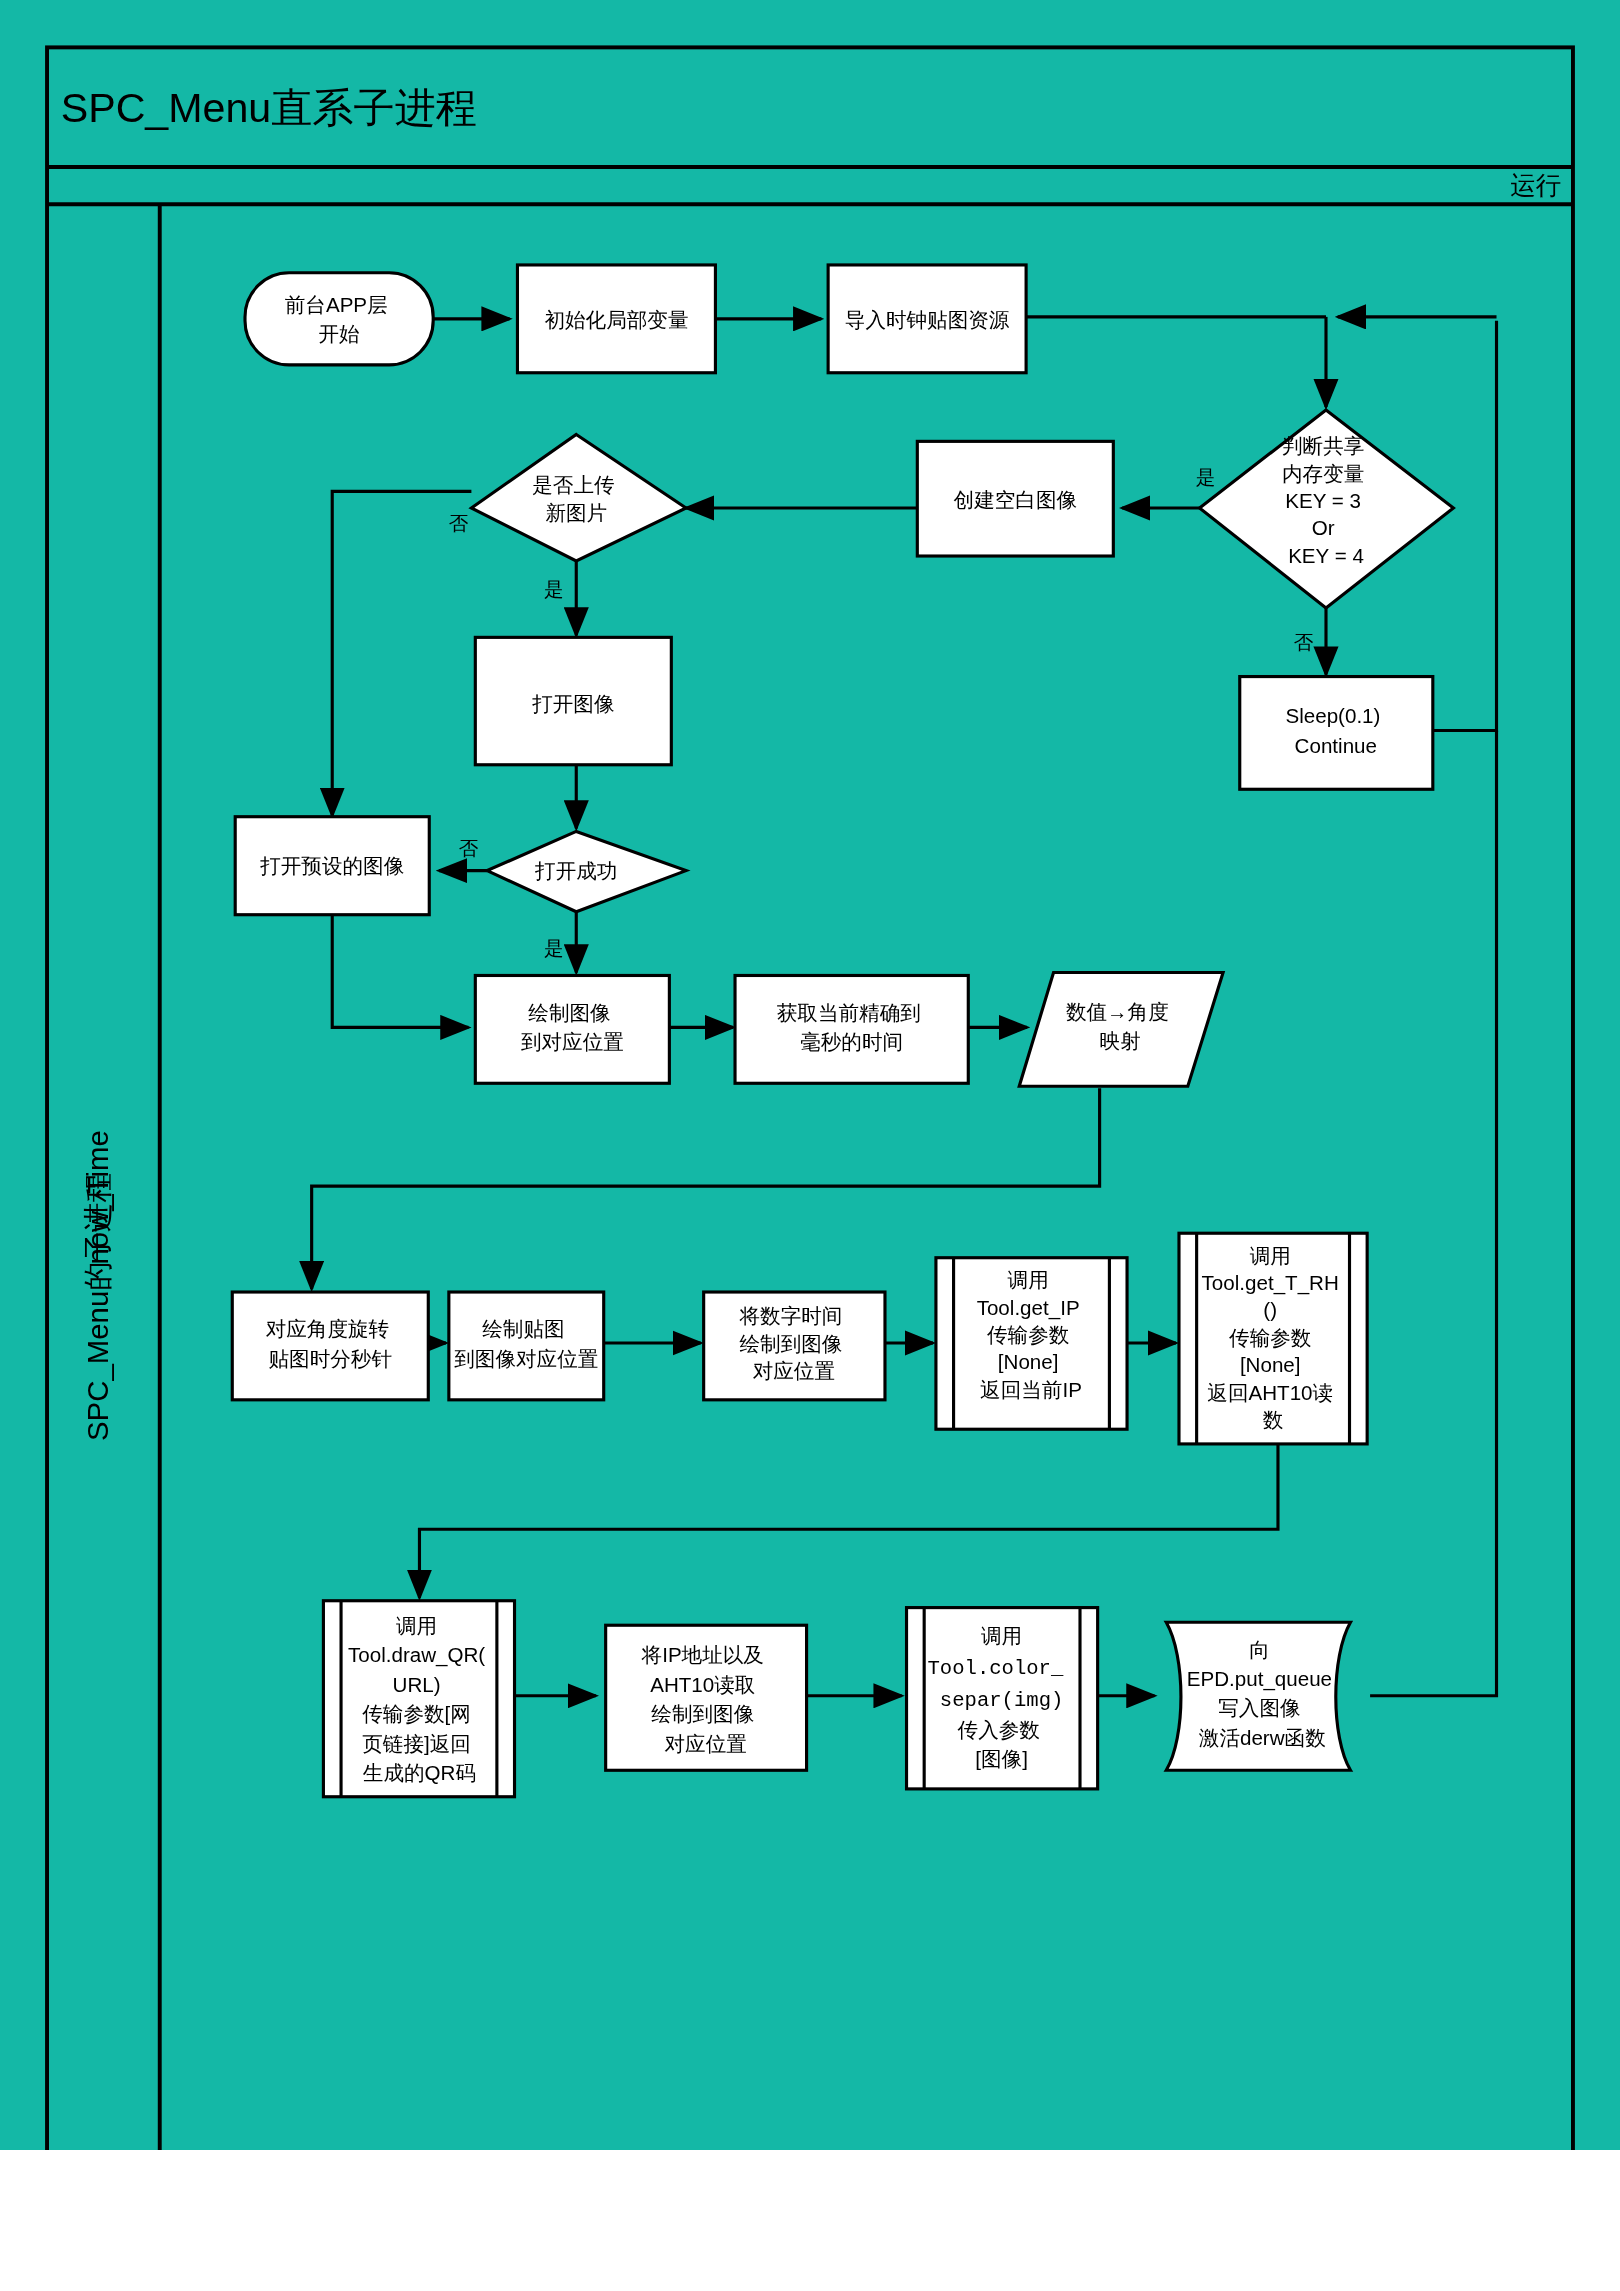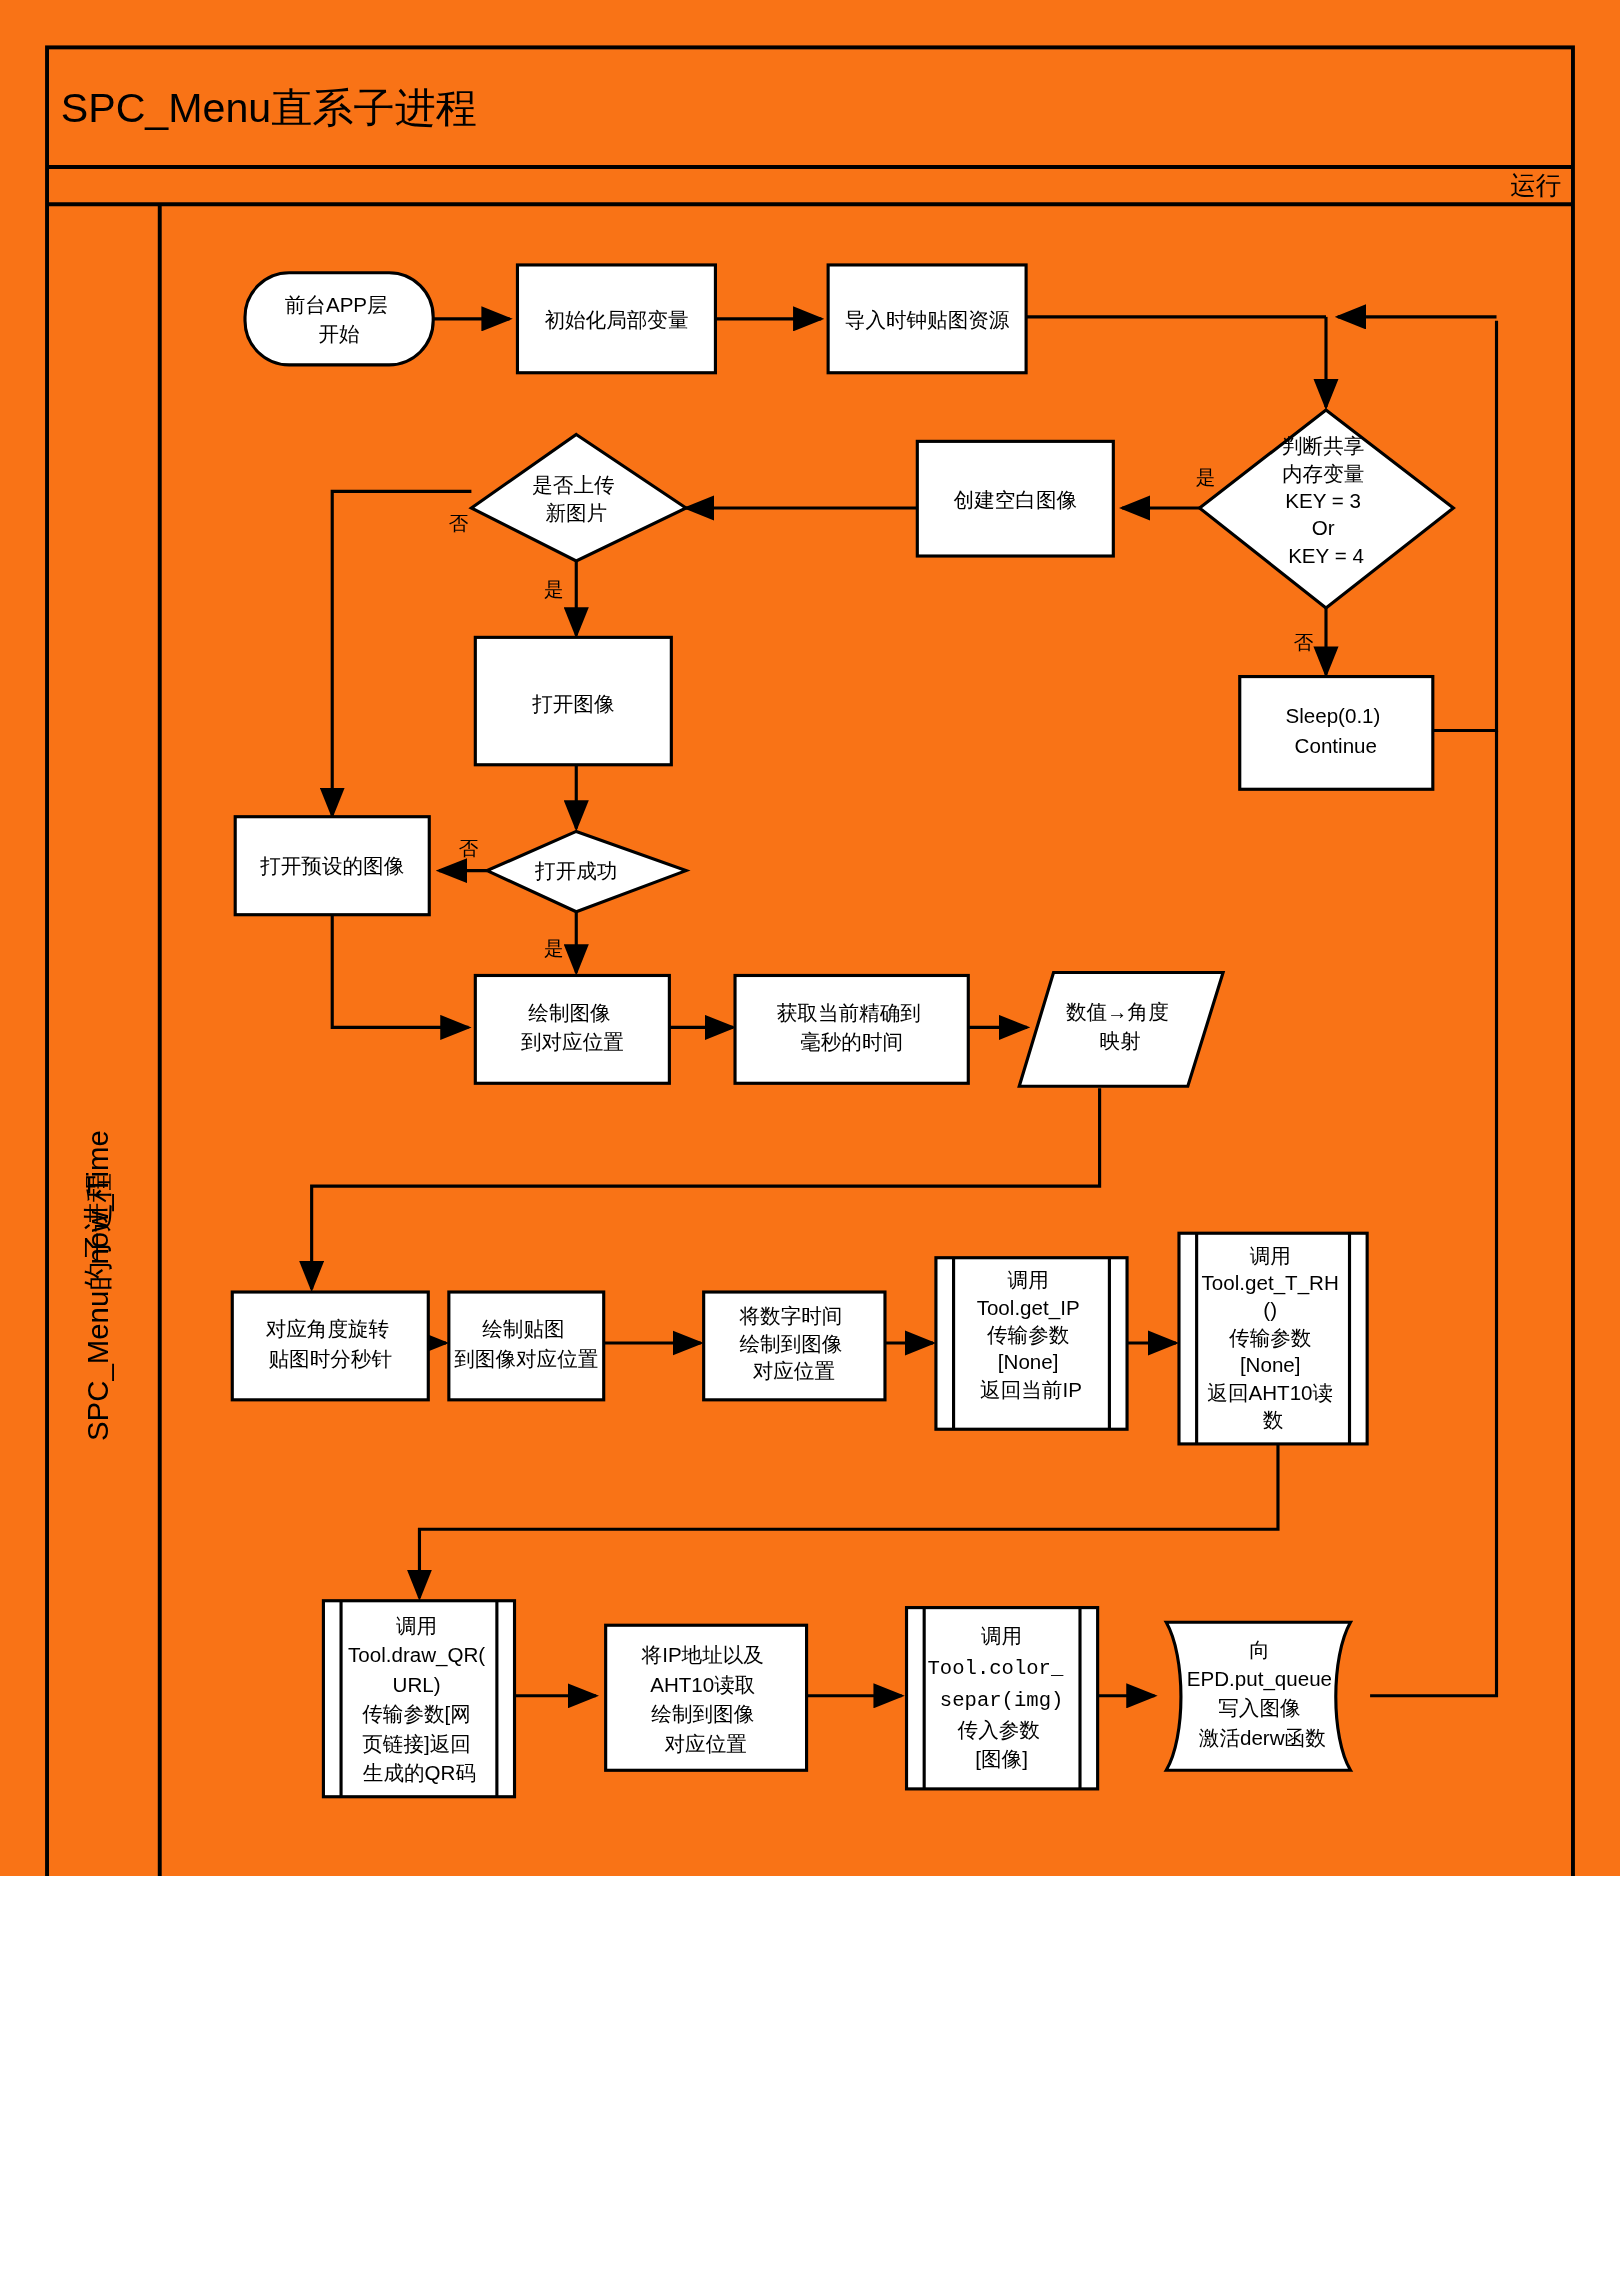--- a/index.html
+++ b/index.html
@@ -1,17 +1,17 @@
 <!DOCTYPE html>
 <html><head>
 <meta charset="utf-8">
 <style>
   html,body{margin:0;padding:0;background:#ffffff;}
   body{font-family:"Liberation Sans","DejaVu Sans",sans-serif;}
-  #page{position:relative;width:1620px;height:1876px;background:#f97316;overflow:hidden;}
+  #page{position:relative;width:1620px;height:2150px;background:#14b8a6;overflow:hidden;}
   svg{display:block;}
   .fc-text{font-family:"Liberation Sans","DejaVu Sans",sans-serif;fill:#000;font-size:21px;}
   .fc-mono{font-family:"Liberation Mono","DejaVu Sans Mono",monospace;fill:#000;font-size:21px;}
   .edge-label{font-family:"Liberation Sans","DejaVu Sans",sans-serif;fill:#000;font-size:20px;}
   .title-text{font-family:"Liberation Sans","DejaVu Sans",sans-serif;fill:#000;font-size:42px;}
   .lane-text{font-family:"Liberation Sans","DejaVu Sans",sans-serif;fill:#000;font-size:30px;}
   .band-text{font-family:"Liberation Sans","DejaVu Sans",sans-serif;fill:#000;font-size:26px;}
   .shape{fill:#ffffff;stroke:#000000;stroke-width:3.2;}
   .thinline{fill:none;stroke:#000000;stroke-width:3.2;}
   .frame{fill:none;stroke:#000000;stroke-width:4;}

